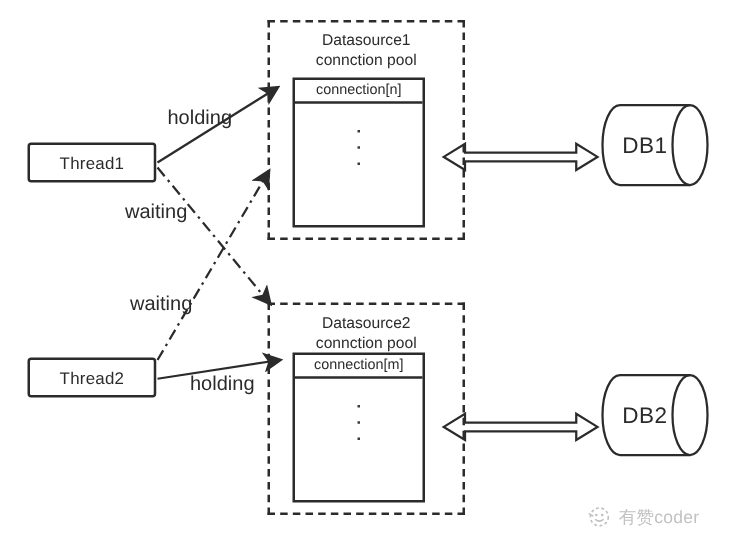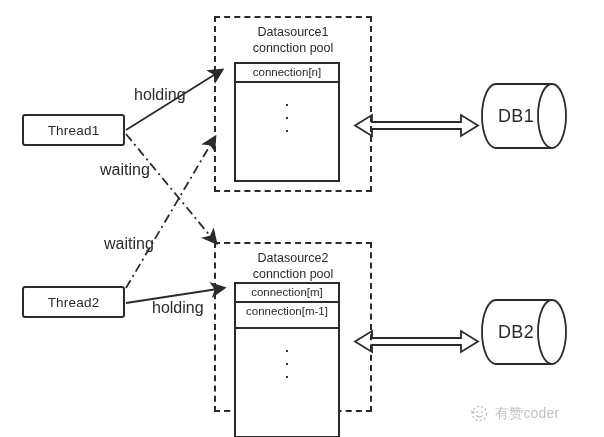--- a/index.html
+++ b/index.html
@@ -65,21 +65,21 @@
   
   .pool-table {
     position: absolute;
     box-sizing: border-box;
     border: 2px solid #2b2b2b;
     background: #ffffff;
     left: 18px;
     width: 106px;
   }
   #ds1-pool { top: 44px;  height: 120px; }
-  #ds2-pool { top: 38px;  height: 156px; }
+  #ds2-pool { top: 38px;  height: 120px; }
 
   .pool-row {
     box-sizing: border-box;
     border-bottom: 2px solid #2b2b2b;
     text-align: center;
     font-size: 11.5px;
     line-height: 13px;
     color: #2b2b2b;
     padding: 2px 1px 1px 1px;
     overflow: hidden;
@@ -222,21 +222,20 @@
   </div>
 
   <div class="ds-container" id="ds2-container">
     <div class="ds-title">
       <div>Datasource2</div>
       <div>connction pool</div>
     </div>
 
     <div class="pool-table" id="ds2-pool">
       <div class="pool-row r1">connection[m]</div>
-      <div class="pool-row r2">connection[m-1]</div>
       <div class="pool-rest">
         <span class="vdot"></span>
         <span class="vdot"></span>
         <span class="vdot"></span>
       </div>
     </div>
   </div>
 
   <div class="db" id="db1">
     <svg width="90" height="68" viewBox="0 0 90 68">

